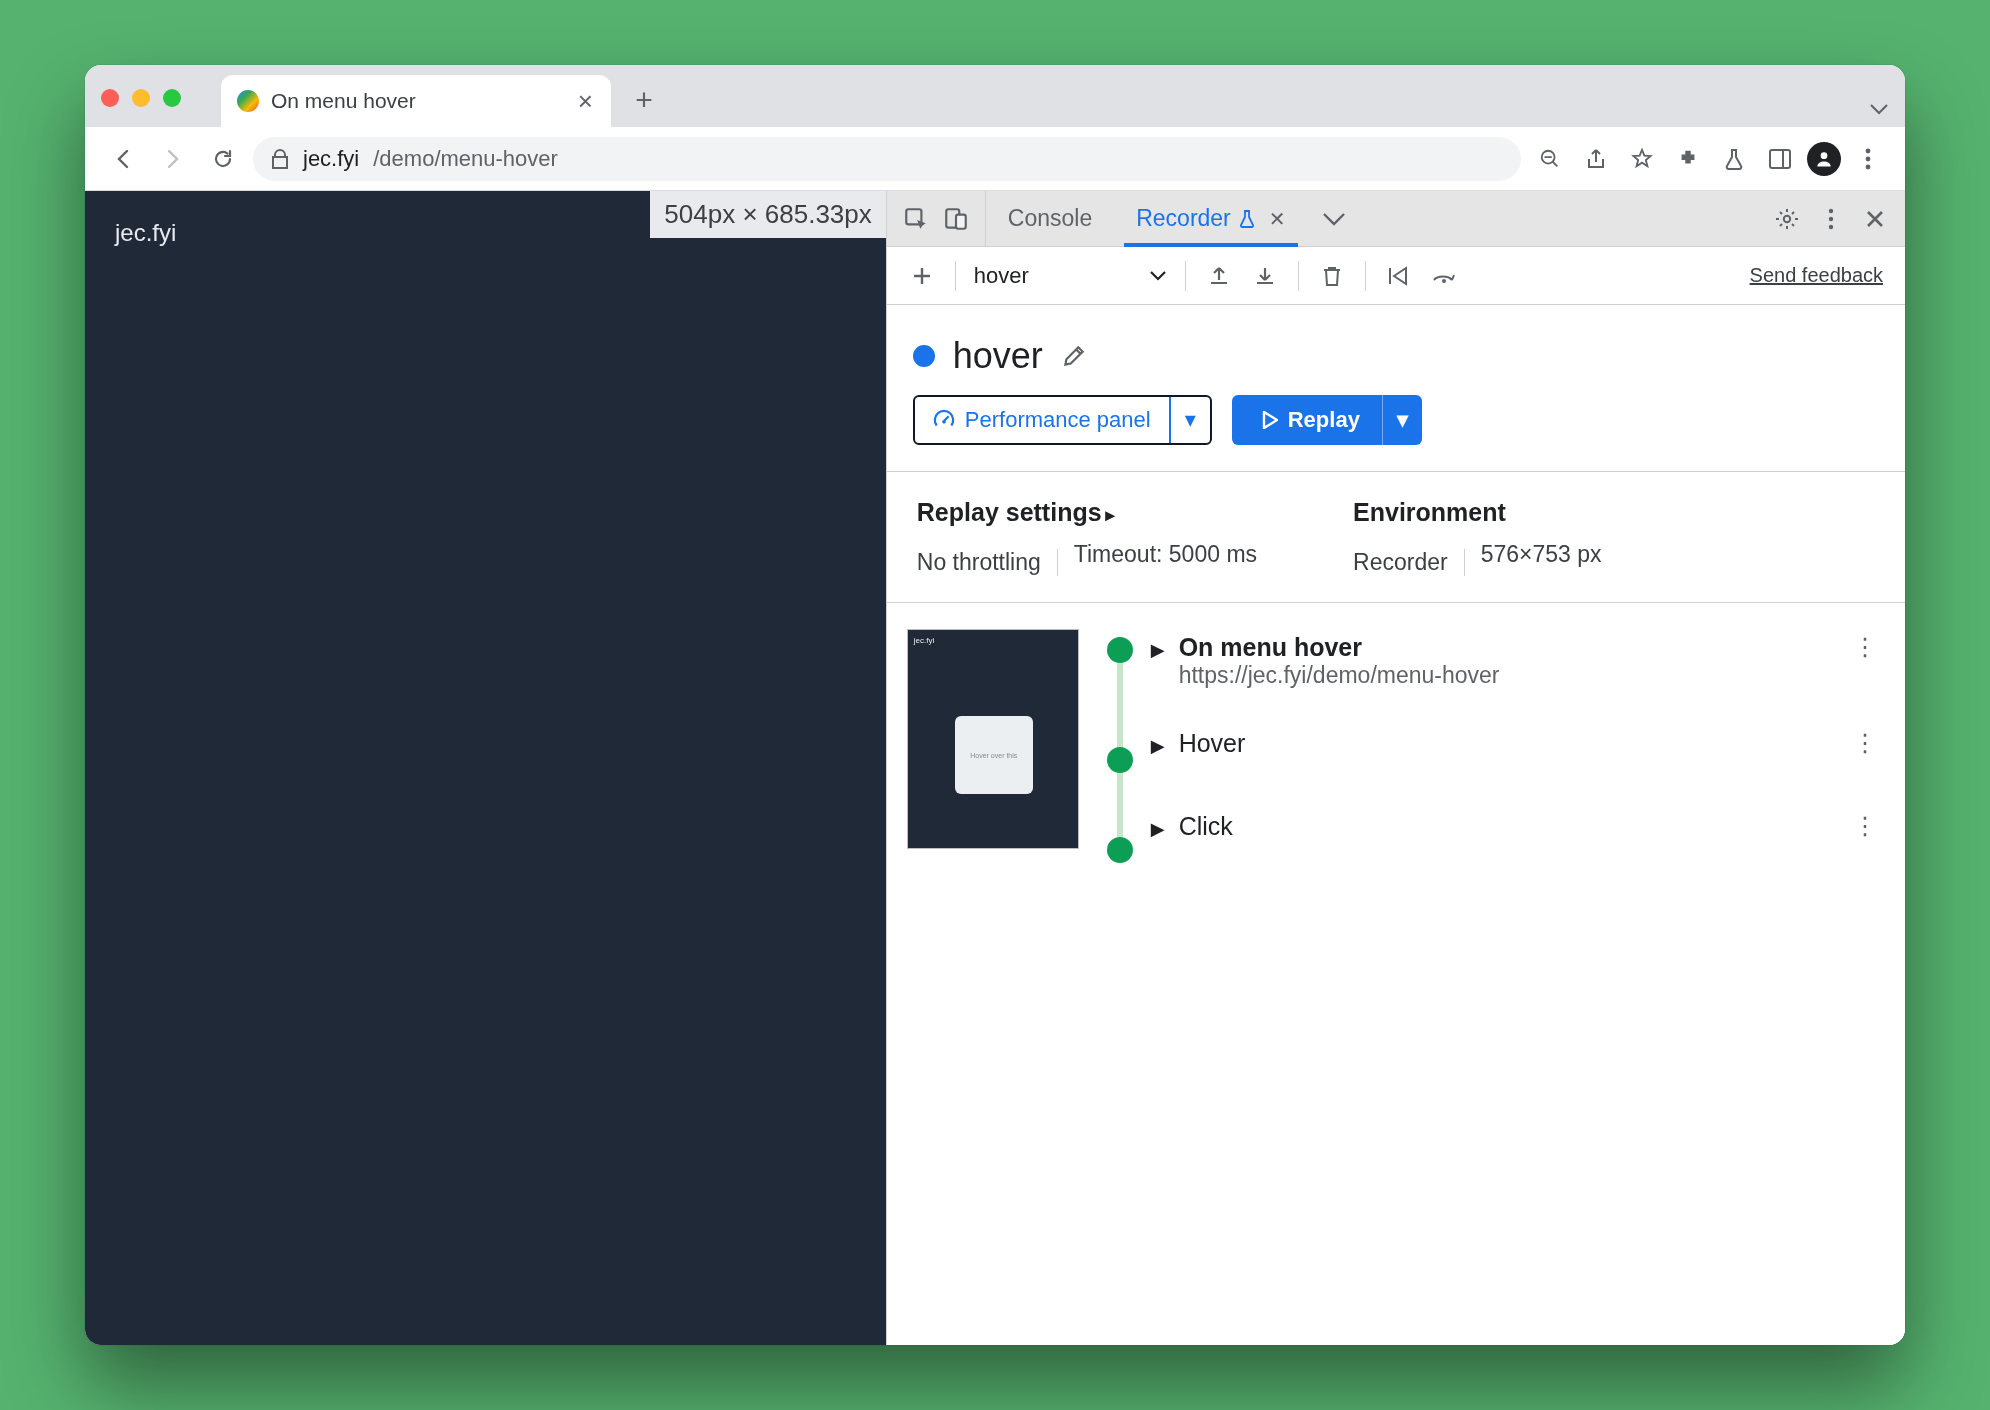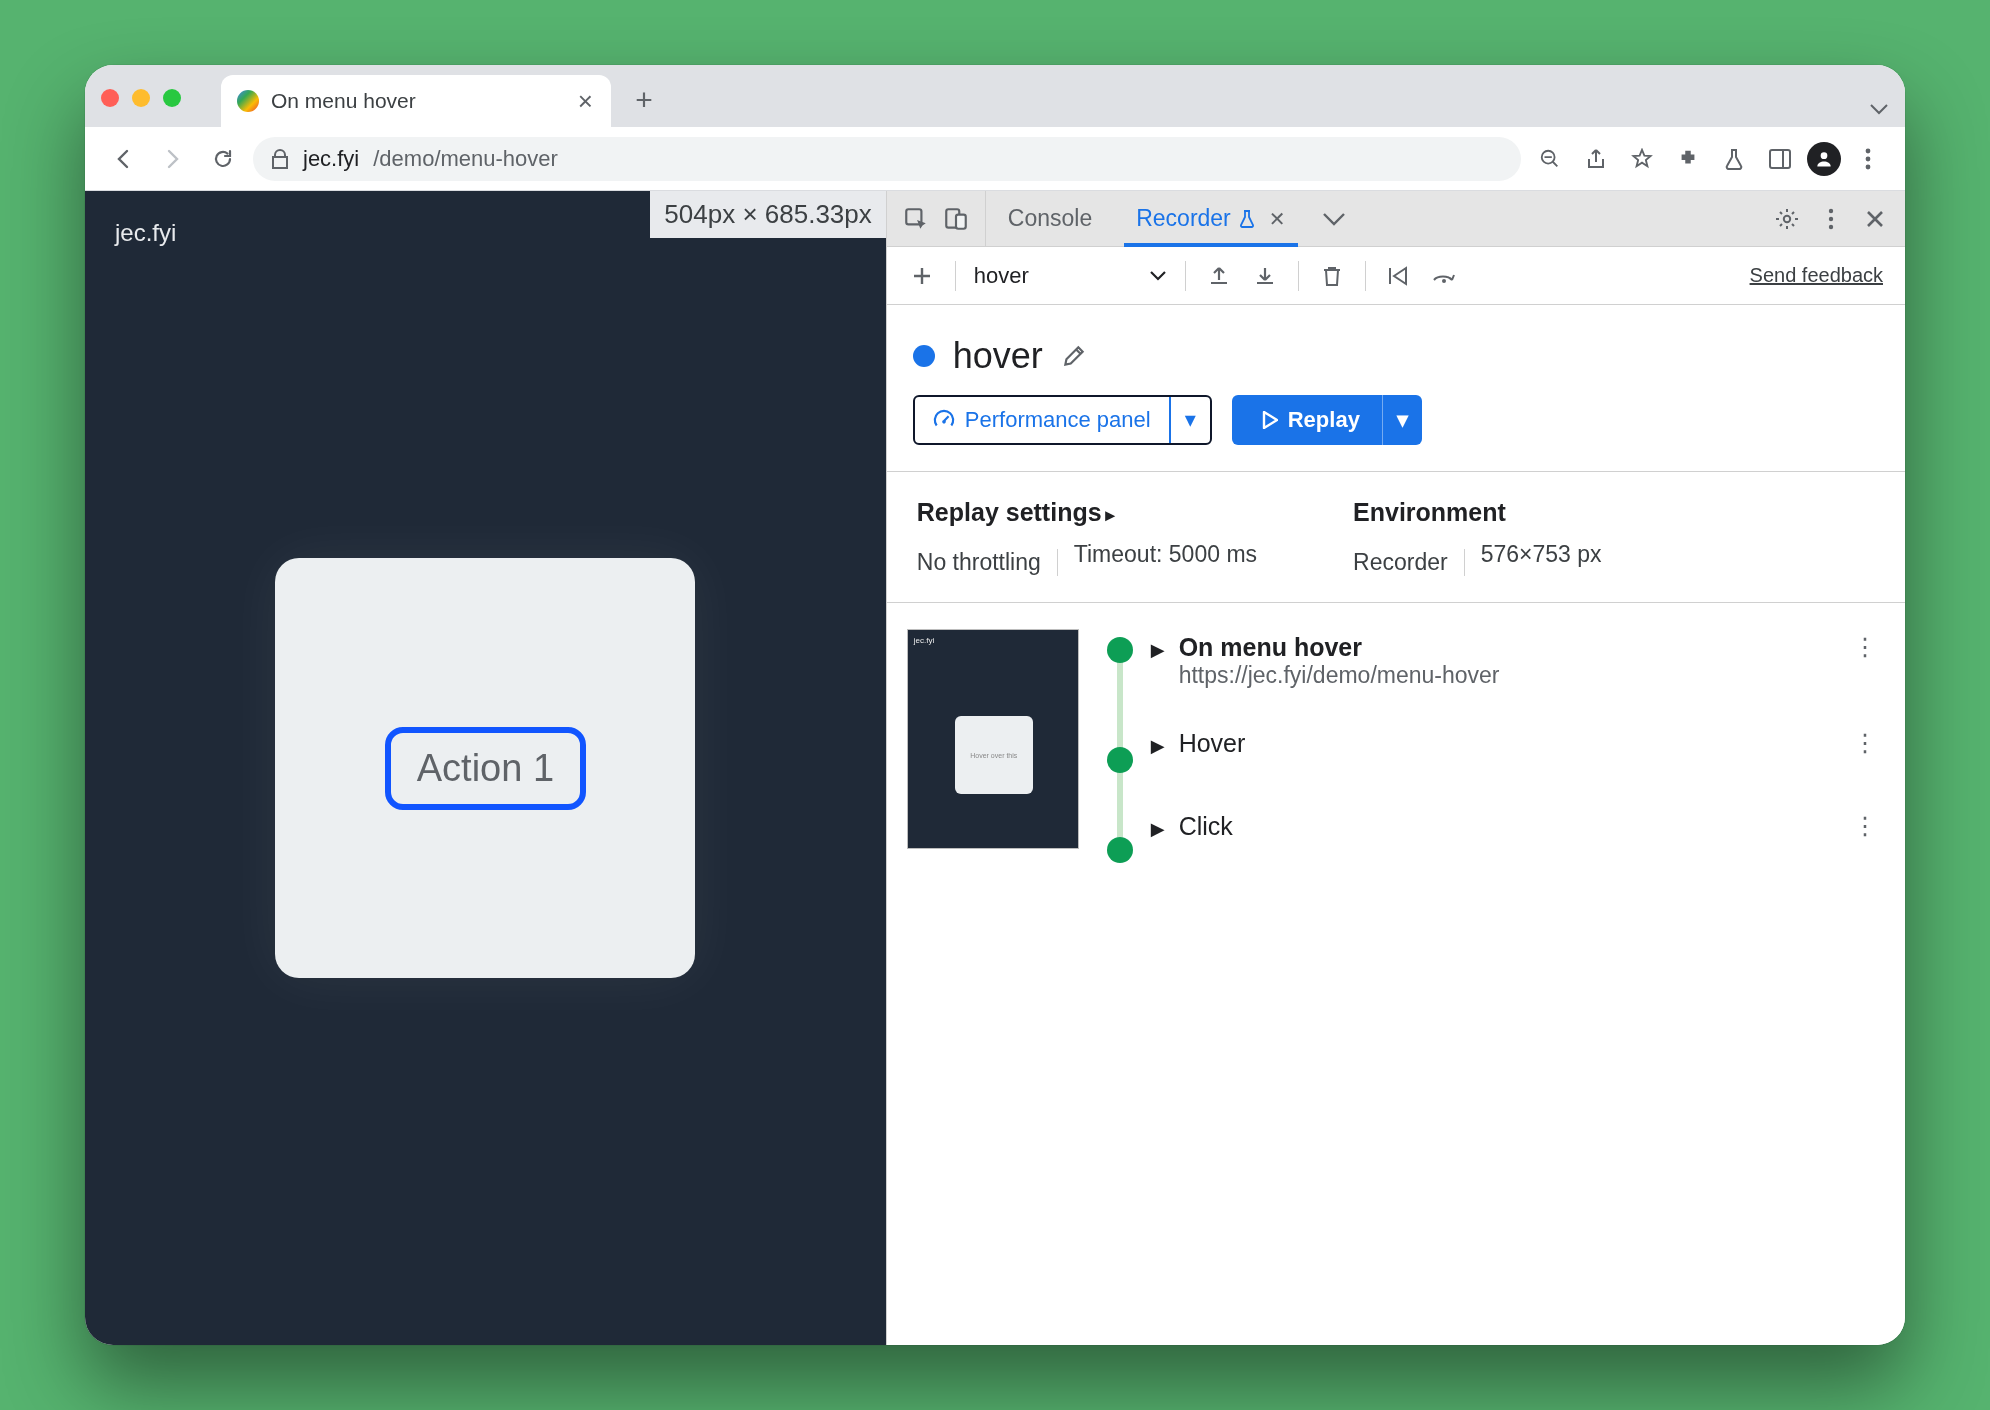--- a/index.html
+++ b/index.html
@@ -8,21 +8,21 @@
     --dark-page:#1f2937;
     --devtool-border:#d0d0d0;
     --devtool-tab-active:#1a73e8;
     --green:#0d9e55;
     --blue:#1967d2;
     --btn-blue:#1a73e8;
   }
   *{box-sizing:border-box;font-family:"Helvetica Neue",Arial,sans-serif;}
   body{margin:0;background:#56b36f;display:flex;align-items:center;justify-content:center;height:1410px;width:1990px;}
   .window{
-    width:1820px;height:1280px;background:white;border-radius:28px;
+    width:1820px;height:1280px;background:white;border-radius:16px;
     box-shadow:0 40px 80px rgba(0,0,0,.45),0 0 0 1px rgba(0,0,0,.05);
     overflow:hidden;display:flex;flex-direction:column;
   }
   
   .tabstrip{height:62px;background:var(--chrome-bg);display:flex;align-items:flex-end;padding:0 16px;gap:12px;position:relative;}
   .traffic{display:flex;gap:13px;align-items:center;margin-bottom:20px;margin-right:28px;}
   .dot{width:18px;height:18px;border-radius:50%;}
   .dot.r{background:#ff5f57;}
   .dot.y{background:#febc2e;}
   .dot.g{background:#28c840;}
@@ -199,23 +199,20 @@
           </svg>
         </div>
     </div>
   </div>
 
   <div class="content">
 
     <div class="page">
       <div class="brand">jec.fyi</div>
       <div class="badge">504px × 685.33px</div>
-      <div class="card">
-        <div class="actionbtn">Action 1</div>
-      </div>
     </div>
 
     <div class="devtools">
 
       <div class="dt-tabs">
         <div class="dt-left">
           <div class="dt-lefticon">
               <svg width="26" height="26" viewBox="0 0 24 24">
                 <rect x="3" y="3" width="14" height="14" rx="2" fill="none" stroke="currentColor" stroke-width="2"></rect>
                 <path d="M13 13l8 3-3 2-2 3z" fill="currentColor"></path>

